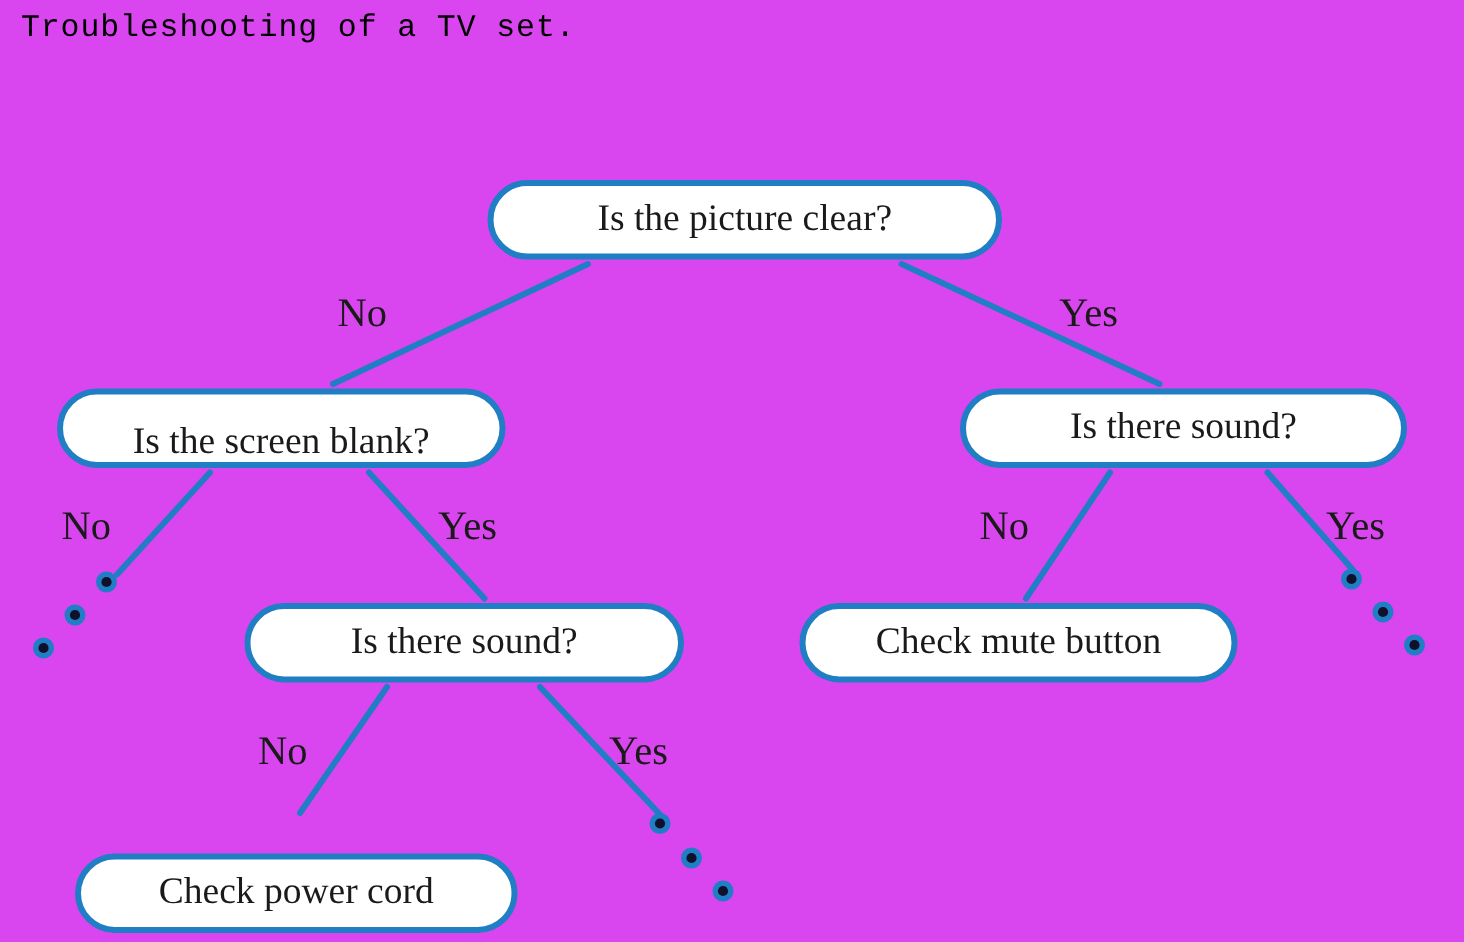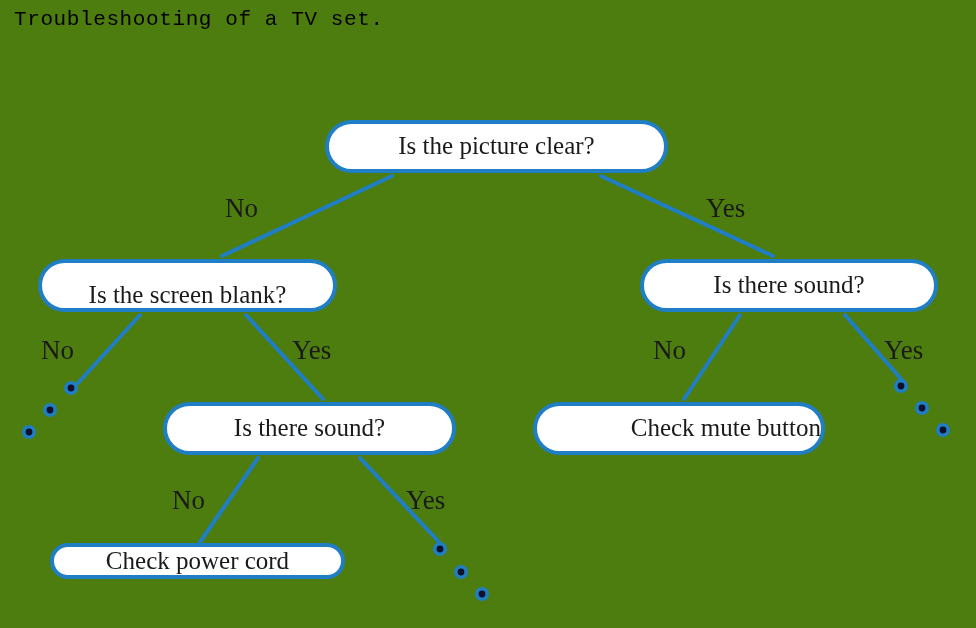--- a/index.html
+++ b/index.html
@@ -58,21 +58,21 @@
     font-family: "Liberation Serif", serif;
     font-size: 27px;
     color: #1a1a1a;
     white-space: nowrap;
     line-height: 1;
   }
 </style>
 </head>
 <body>
 
-<div id="page" style="background: #4d7c0f;">
+<div id="page" style="background: #d946ef;">
 
   <div id="caption" style="color: rgb(0, 0, 0);">Troubleshooting of a TV set.</div>
 
   <svg id="tree-svg" viewBox="0 0 976 628" xmlns="http://www.w3.org/2000/svg">
     <g id="edge-lines">
         <line x1="392" y1="176" x2="222" y2="256" stroke="#1f7ec4" stroke-width="4" stroke-linecap="round"></line>
         <line x1="601" y1="176" x2="773" y2="256" stroke="#1f7ec4" stroke-width="4" stroke-linecap="round"></line>
         <line x1="140" y1="315" x2="78" y2="383" stroke="#1f7ec4" stroke-width="4" stroke-linecap="round"></line>
         <line x1="246" y1="315" x2="323" y2="399" stroke="#1f7ec4" stroke-width="4" stroke-linecap="round"></line>
         <line x1="740" y1="315" x2="684" y2="399" stroke="#1f7ec4" stroke-width="4" stroke-linecap="round"></line>
@@ -114,24 +114,24 @@
       </div>
       <div class="node-box" style="left: 38px; top: 259px; width: 299px; height: 53px; border-color: rgb(31, 126, 196); background: rgb(255, 255, 255);">
         <span class="node-label" style="color: rgb(26, 26, 26); margin-top: 20px;">Is the screen blank?</span>
       </div>
       <div class="node-box" style="left: 640px; top: 259px; width: 298px; height: 53px; border-color: rgb(31, 126, 196); background: rgb(255, 255, 255);">
         <span class="node-label" style="color: rgb(26, 26, 26);">Is there sound?</span>
       </div>
       <div class="node-box" style="left: 163px; top: 402px; width: 293px; height: 53px; border-color: rgb(31, 126, 196); background: rgb(255, 255, 255);">
         <span class="node-label" style="color: rgb(26, 26, 26);">Is there sound?</span>
       </div>
-      <div class="node-box" style="left: 533px; top: 402px; width: 292px; height: 53px; border-color: rgb(31, 126, 196); background: rgb(255, 255, 255); justify-content: flex-end;">
+      <div class="node-box" style="left: 533px; top: 402px; width: 292px; height: 53px; border-color: rgb(31, 126, 196); background: rgb(255, 255, 255);">
         <span class="node-label" style="color: rgb(26, 26, 26);">Check mute button</span>
       </div>
-      <div class="node-box" style="left: 50px; top: 543px; width: 295px; height: 36px; border-color: rgb(31, 126, 196); background: rgb(255, 255, 255);">
+      <div class="node-box" style="left: 50px; top: 569px; width: 295px; height: 53px; border-color: rgb(31, 126, 196); background: rgb(255, 255, 255);">
         <span class="node-label" style="color: rgb(26, 26, 26);">Check power cord</span>
       </div>
     </div>
   <div id="labels-layer">
       <div class="edge-label" style="left: 225px; top: 195px; color: rgb(26, 26, 26);">No</div>
       <div class="edge-label" style="left: 706px; top: 195px; color: rgb(26, 26, 26);">Yes</div>
       <div class="edge-label" style="left: 41px; top: 337px; color: rgb(26, 26, 26);">No</div>
       <div class="edge-label" style="left: 292px; top: 337px; color: rgb(26, 26, 26);">Yes</div>
       <div class="edge-label" style="left: 653px; top: 337px; color: rgb(26, 26, 26);">No</div>
       <div class="edge-label" style="left: 884px; top: 337px; color: rgb(26, 26, 26);">Yes</div>

